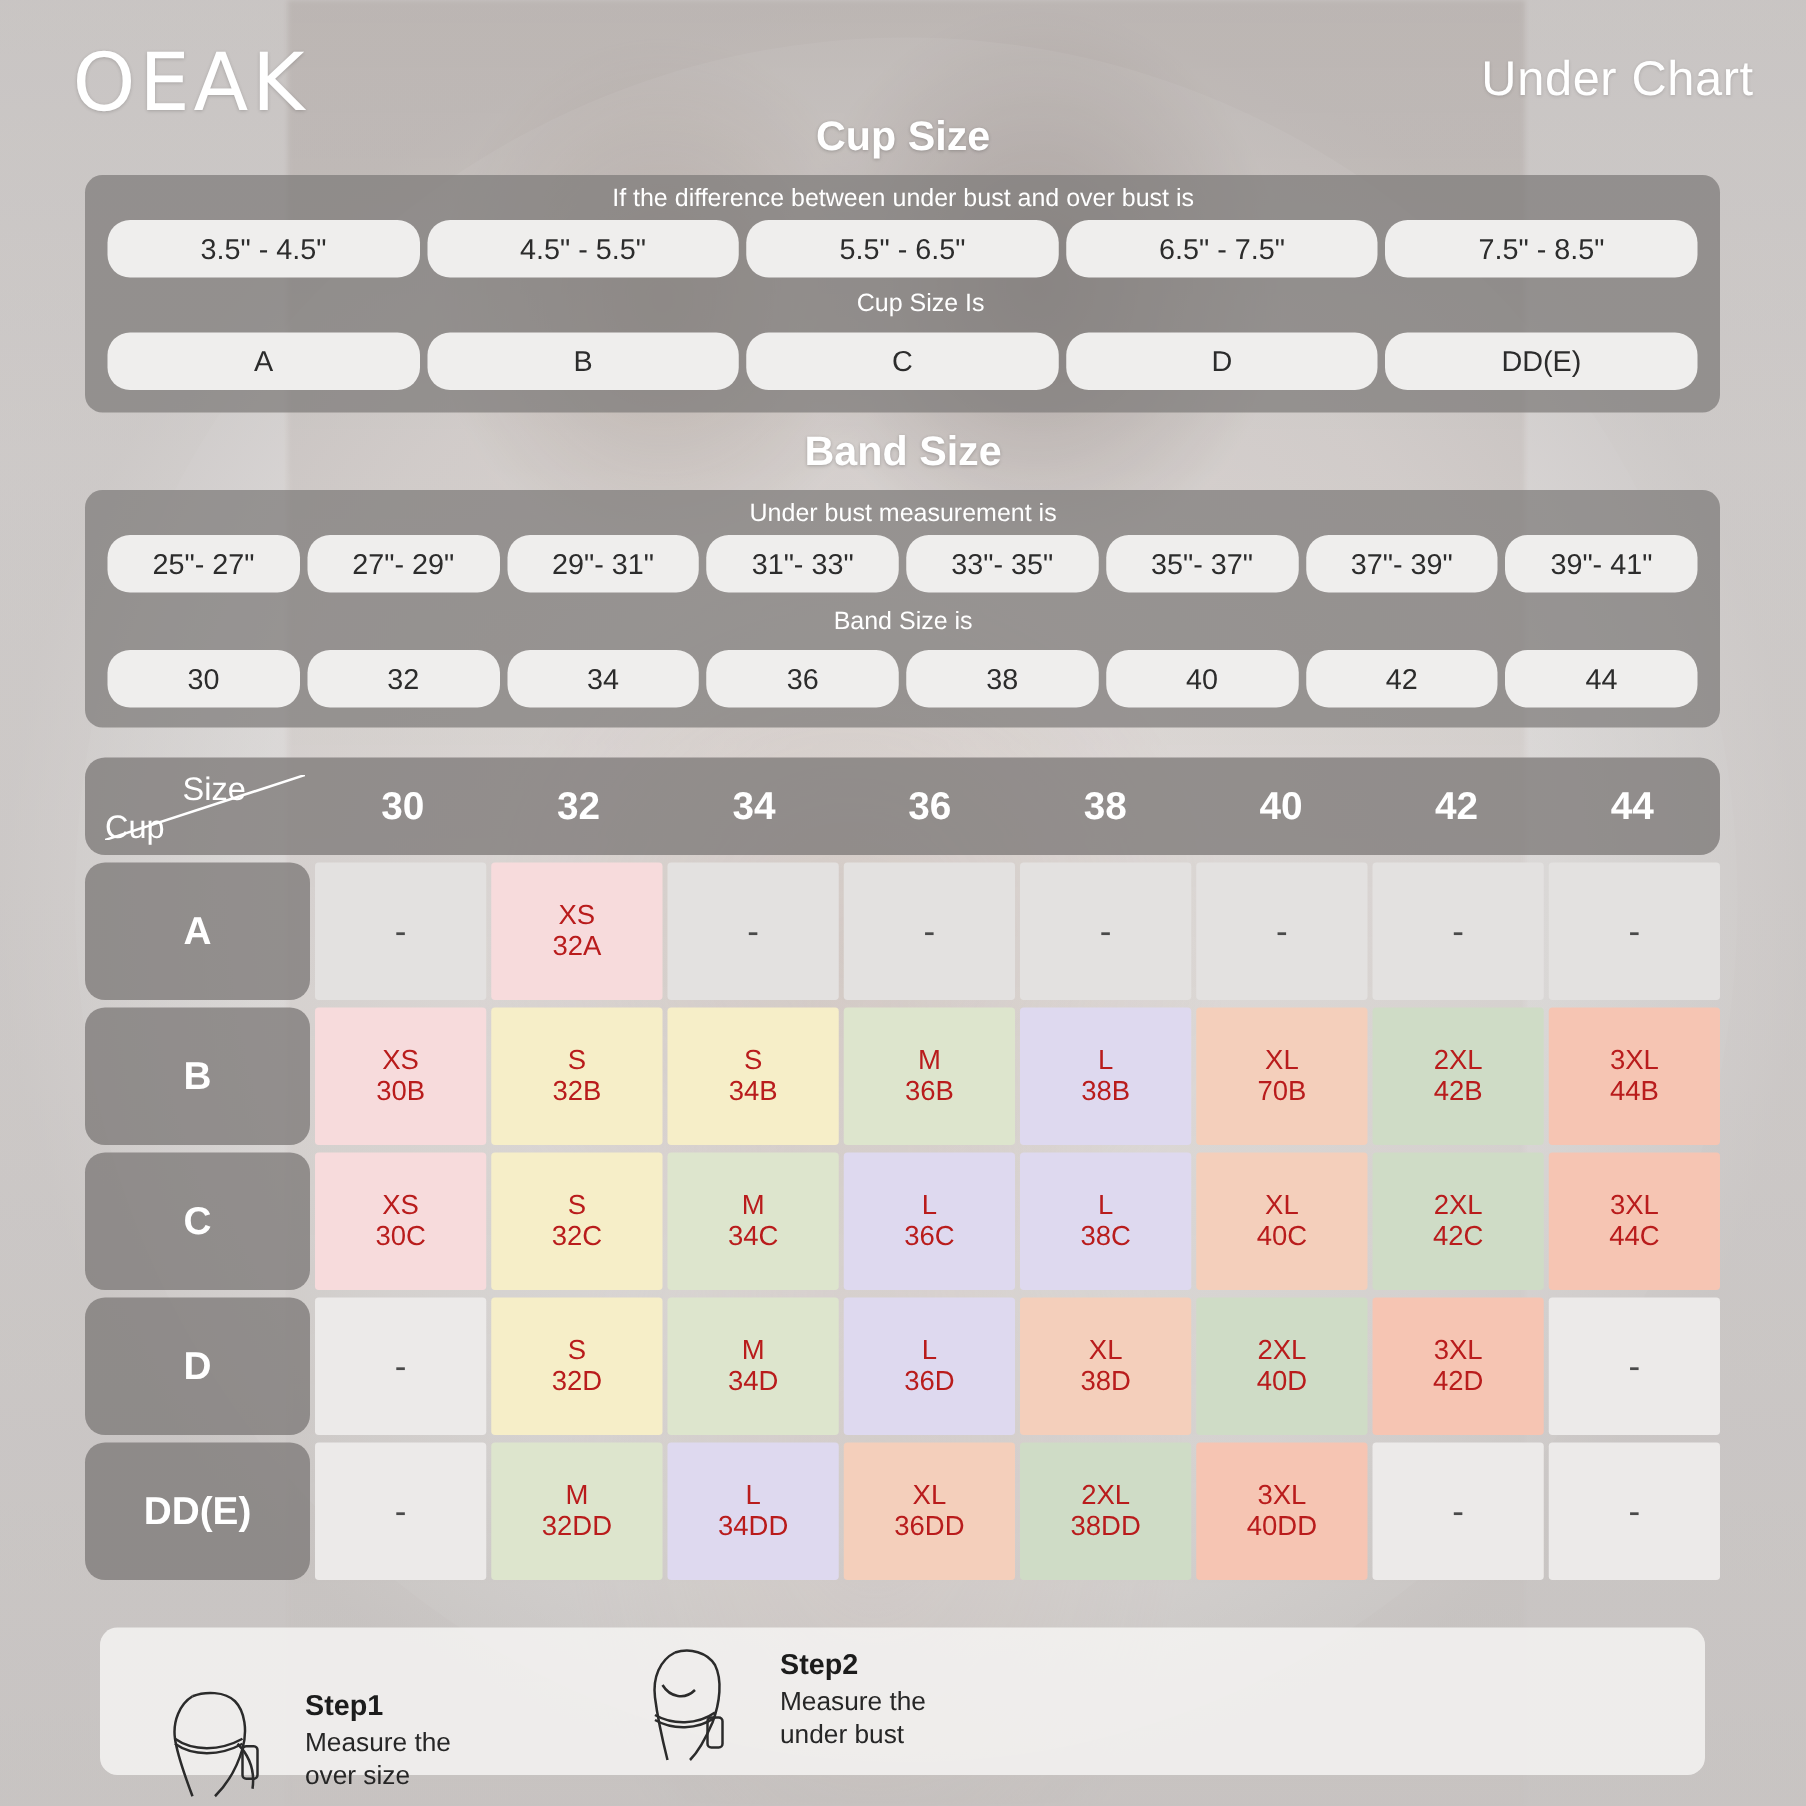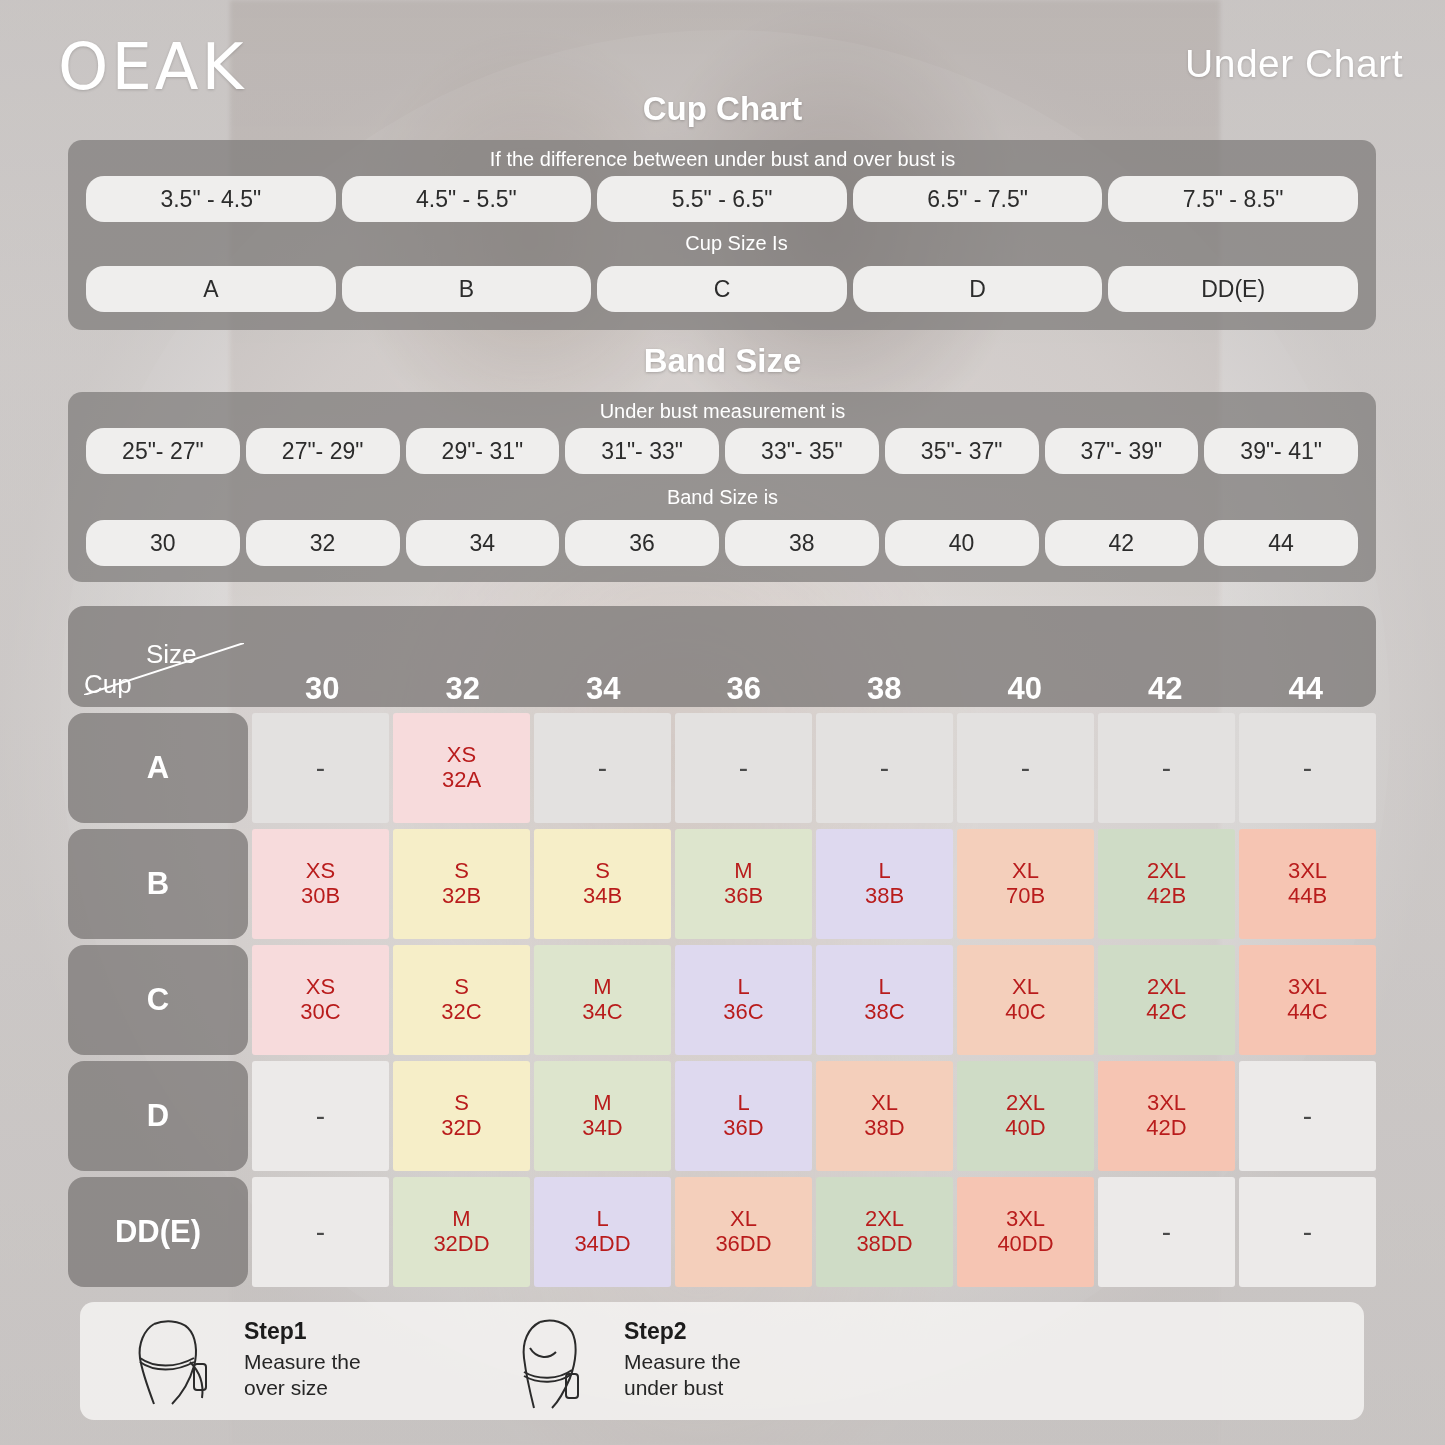--- a/index.html
+++ b/index.html
@@ -125,22 +125,22 @@
     position: absolute;
     left: 68px;
     top: 606px;
     width: 1308px;
   }
   .m-head {
     display: flex;
     gap: 4px;
     background: rgba(125,122,120,0.78);
     border-radius: 16px;
-    height: 101px;
-    align-items: flex-end;
+    height: 78px;
+    align-items: center;
     padding: 0 2px;
   }
   .m-head .corner {
     width: 180px;
     position: relative;
     height: 78px;
     color: #ffffff;
   }
   .m-head .corner .w-size {
     position: absolute; left: 76px; top: 10px; font-size: 26px;
@@ -242,21 +242,21 @@
 
 <div class="page">
   <div class="bg-photo"></div>
   <div class="bg-circle"></div>
   <div class="bg-vignette"></div>
 
   <div class="content">
     <div class="logo">OEAK</div>
     <div class="size-chart-title">Under Chart</div>
 
-    <div class="section-title t-cup">Cup Chart</div>
+    <div class="section-title t-cup">Cup Size</div>
     <div class="panel panel-cup"></div>
     <div class="caption" style="top:148px;">If the  difference between under bust and over bust is</div>
     <div class="rowstrip" id="cup-ranges" style="left:86px; top:176px; width:1272px;">
         <div class="cell-wh" style="flex: 1 1 0%;">3.5" -  4.5"</div>
         <div class="cell-wh" style="flex: 1 1 0%;">4.5" -  5.5"</div>
         <div class="cell-wh" style="flex: 1 1 0%;">5.5" -  6.5"</div>
         <div class="cell-wh" style="flex: 1 1 0%;">6.5" -  7.5"</div>
         <div class="cell-wh" style="flex: 1 1 0%;">7.5" -  8.5"</div>
       </div>
     <div class="caption" style="top:232px;padding-left:14px;">Cup Size Is</div>
@@ -474,21 +474,21 @@
               <div>-</div>
             </div>
             <div class="m-cell empty" style="background: rgb(236, 234, 233);">
               <div>-</div>
             </div>
           </div>
         </div>
     </div>
 
     <div class="footer">
-      <div class="step" style="left:40px;">
+      <div class="step" style="left:40px;margin-top:33px;">
         <svg width="110" height="92" viewBox="0 0 110 92">
           <path d="M34 6 C44 2 60 2 68 10 C76 18 78 34 74 48 C70 62 62 76 52 86" fill="none" stroke="#2b2b2b" stroke-width="2"></path>
           <path d="M34 6 C24 12 18 26 20 40 C22 54 28 70 34 86" fill="none" stroke="#2b2b2b" stroke-width="2"></path>
           <path d="M20 40 C34 50 56 50 74 40" fill="none" stroke="#2b2b2b" stroke-width="2"></path>
           <path d="M20 44 C34 54 56 54 74 44" fill="none" stroke="#2b2b2b" stroke-width="2"></path>
           <path d="M70 44 C80 54 84 66 82 80" fill="none" stroke="#2b2b2b" stroke-width="2"></path>
           <rect x="74" y="46" width="12" height="26" rx="3" fill="none" stroke="#2b2b2b" stroke-width="2"></rect>
         </svg>
         <div class="txt">
           <div class="s-title">Step1</div>

